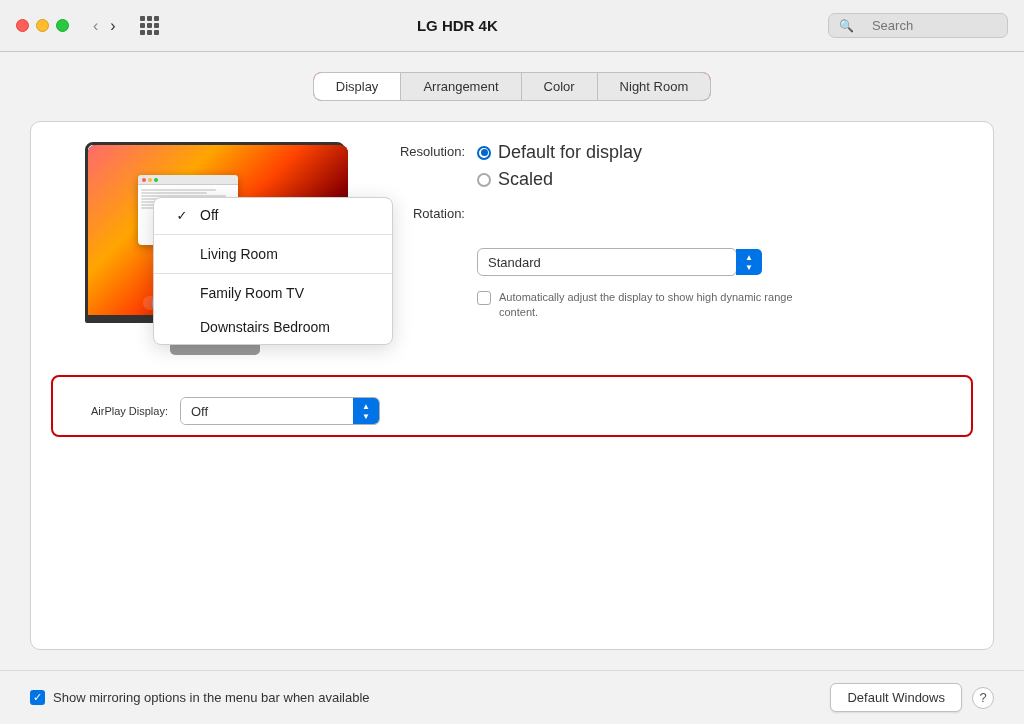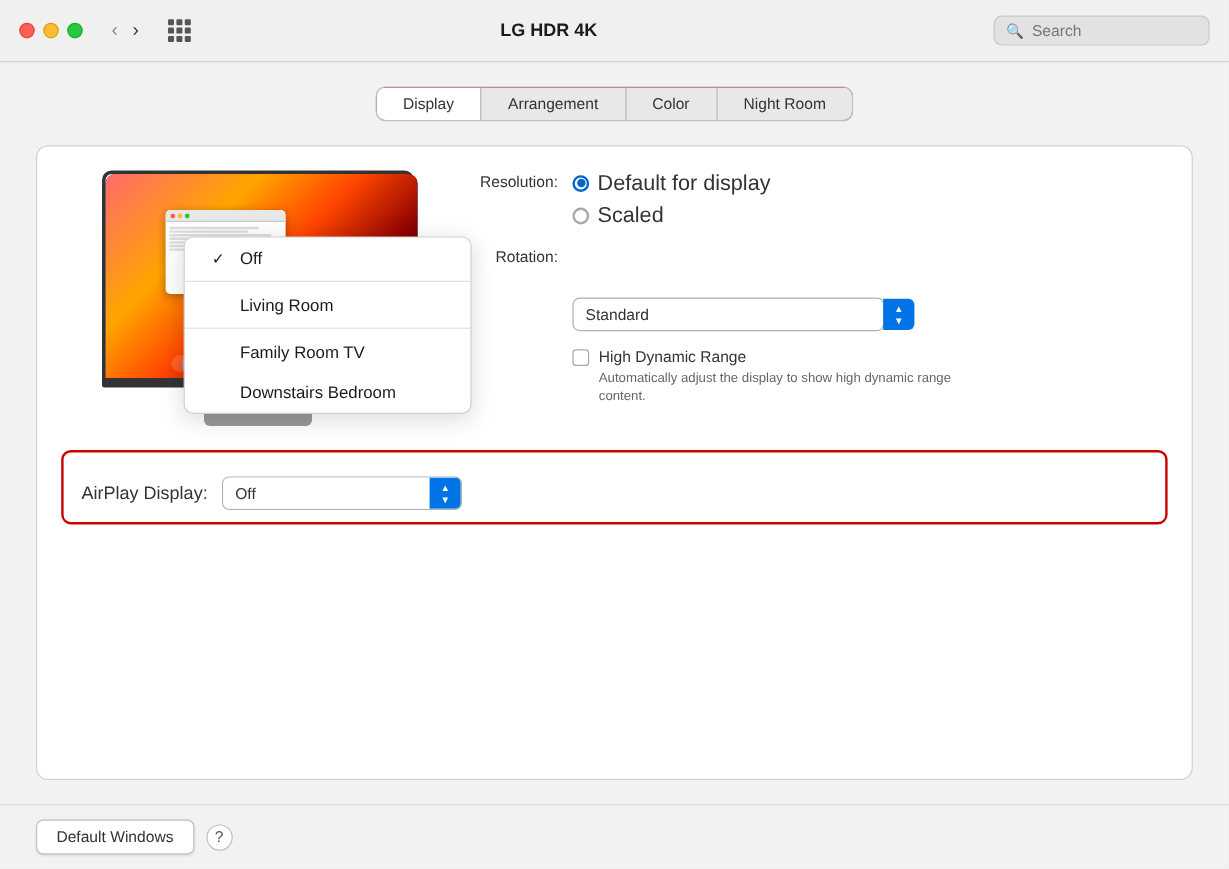--- a/index.html
+++ b/index.html
@@ -84,20 +84,21 @@
       gap: 6px;
       width: 180px;
     }
     .search-bar input {
       background: none;
       border: none;
       outline: none;
       font-size: 13px;
       color: #0f172a;
       width: 140px;
+      margin-left: 12px;
     }
 
     
     .content {
       flex: 1;
       background: #f2f2f2;
       padding: 20px 30px;
       display: flex;
       flex-direction: column;
       gap: 0;
@@ -409,22 +410,23 @@
       text-align: center;
     }
 
     .airplay-row {
       display: flex;
       align-items: center;
       gap: 12px;
       margin-top: 10px;
     }
     .airplay-label {
-      font-size: 15px;
-      color: #333;
+      font-size: 11px;
+      color: #333;
+      text-align: right;
       min-width: 100px;
     }
     .airplay-select {
       display: flex;
       align-items: center;
       border: 1px solid #b0b0b0;
       border-radius: 6px;
       overflow: hidden;
       width: 200px;
     }
@@ -632,21 +634,20 @@
             <div class="select-arrows">
               <span>▲</span>
               <span>▼</span>
             </div>
           </div>
         </div>
 
         <div class="hdr-row">
           <div class="checkbox"></div>
           <div class="hdr-text">
-            <span class="hdr-label">High Dynamic Range</span>
             <span class="hdr-desc">Automatically adjust the display to show high dynamic range content.</span>
           </div>
         </div>
       </div>
     </div>
 
     <div class="bottom-panel">
 
       <div class="dropdown-menu">
         <div class="dropdown-item">
@@ -677,17 +678,21 @@
             <span>▲</span>
             <span>▼</span>
           </div>
         </div>
       </div>
     </div>
   </div>
 </div>
 
 <div class="footer">
+  <div class="footer-left">
+    <div class="footer-checkbox"></div>
+    <span class="footer-text">Show mirroring options in the menu bar when available</span>
+  </div>
   <div class="footer-right">
     <button class="gather-btn">Default Windows</button>
     <button class="help-btn">?</button>
   </div>
 </div>
 
 </body></html>

